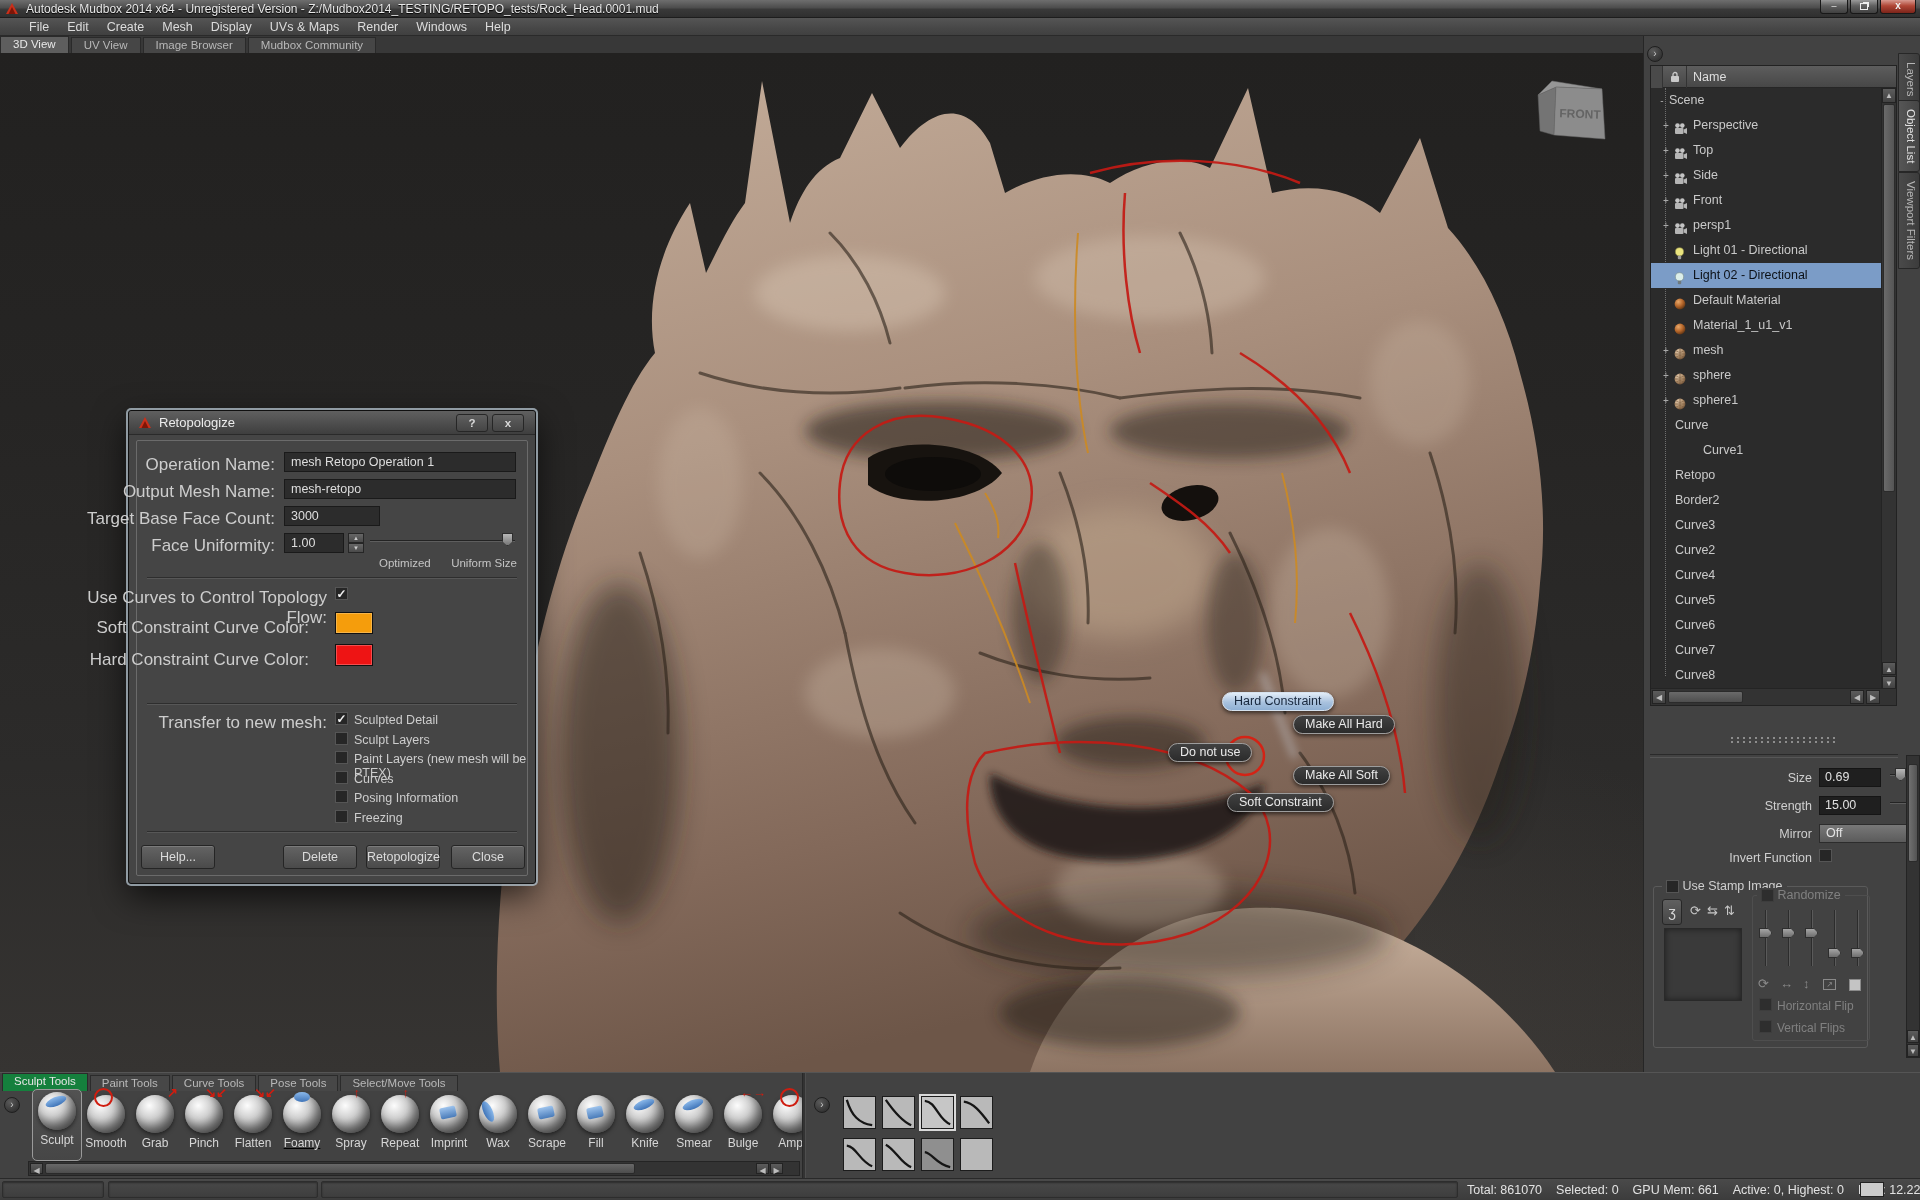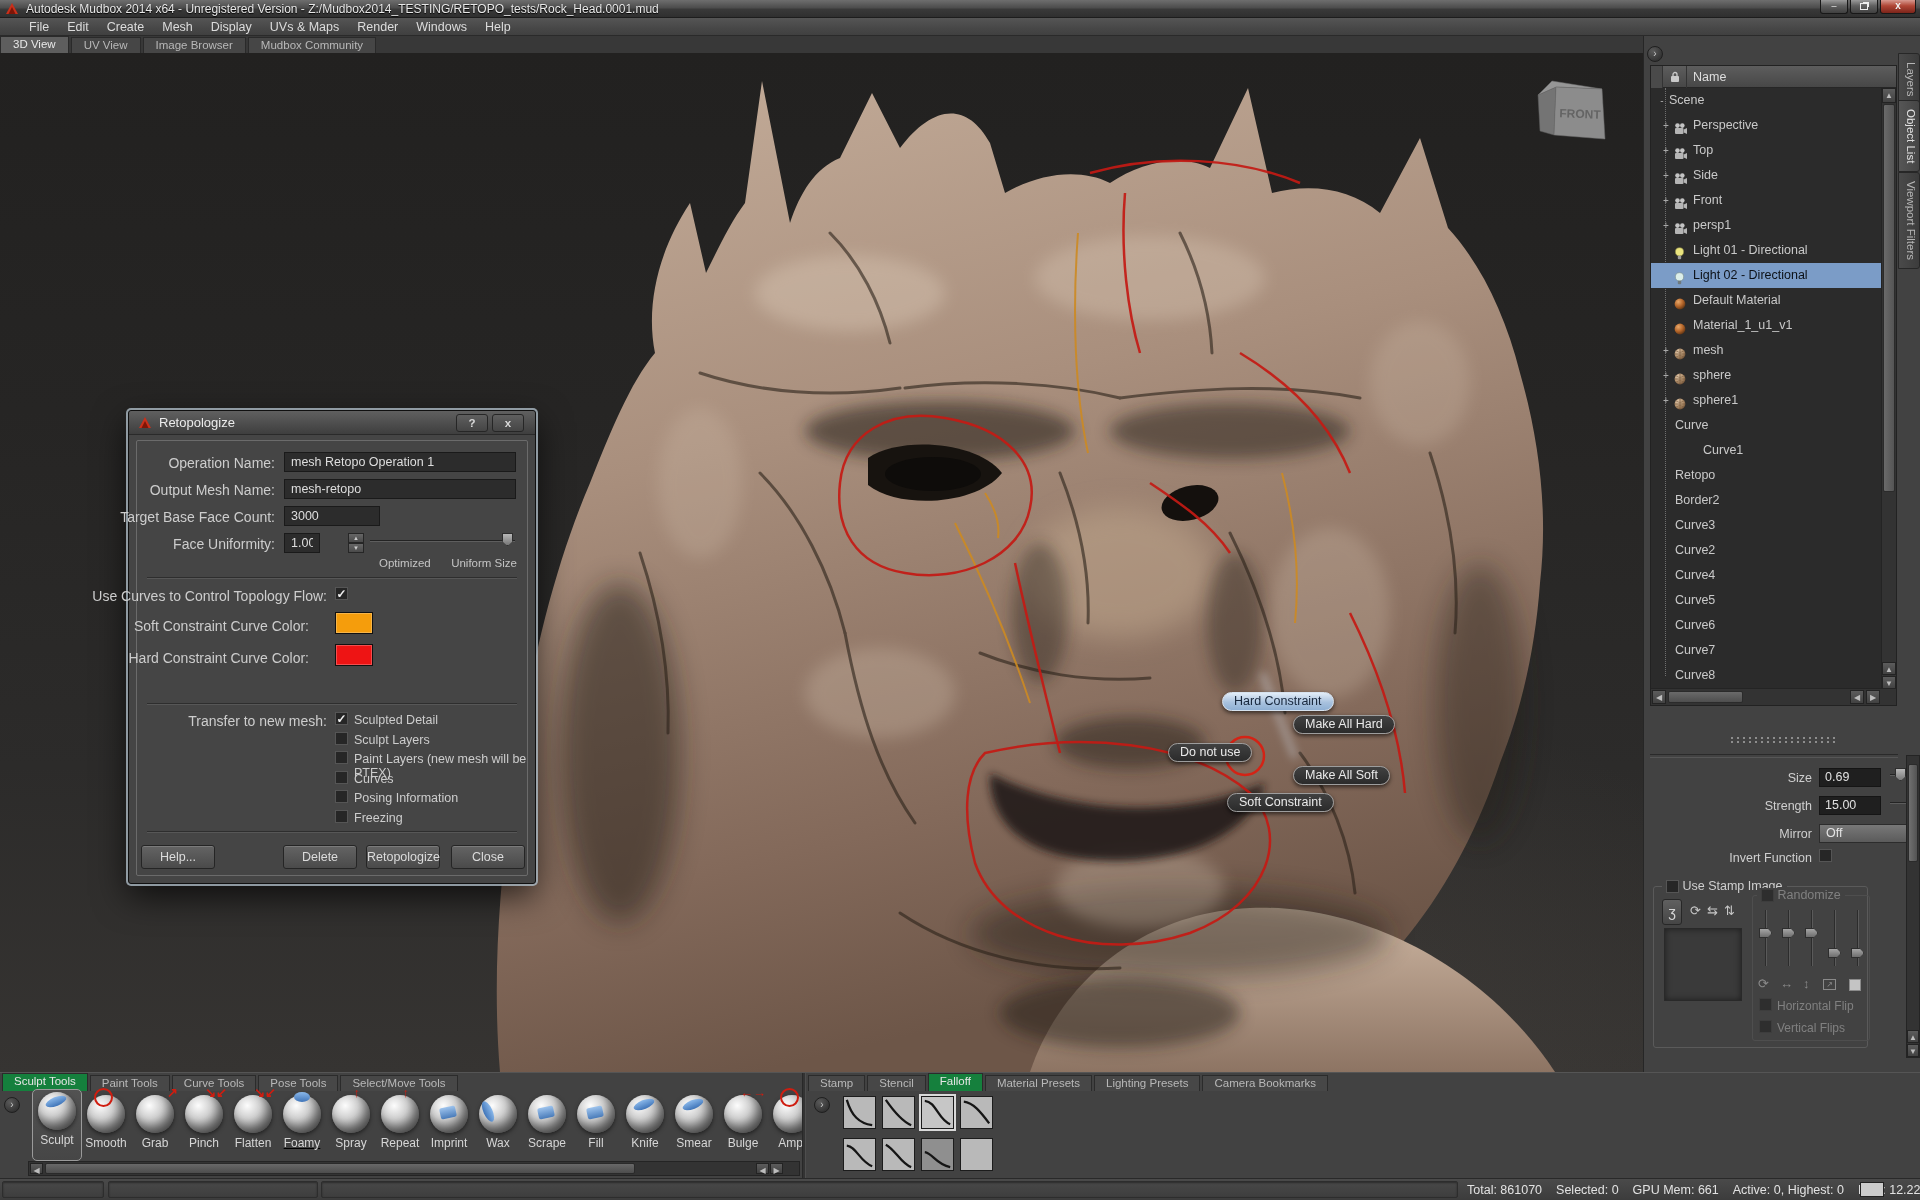--- a/index.html
+++ b/index.html
@@ -155,21 +155,21 @@
   #dialog-title { position:absolute; left:0; top:0; right:0; height:24px;
     background:linear-gradient(#606060,#3e3e3e); border-bottom:1px solid #2a2a2a; border-radius:3px 3px 0 0; }
   #dialog-title .ttl { position:absolute; left:30px; top:4px; color:#ececec; font-size:13px; }
   #dialog-title .dlgicon { position:absolute; left:9px; top:4px; }
   .dlgbtn { position:absolute; top:3px; width:32px; height:18px; background:linear-gradient(#5f5f5f,#454545);
     border:1px solid #262626; border-radius:3px; color:#d9d9d9; font-size:11.5px; font-weight:bold;
     text-align:center; line-height:16px; }
   #dlg-help { left:327px; } #dlg-close { left:363px; }
   #dialog-content { position:absolute; left:7px; top:29px; right:7px; bottom:7px;
     border:1px solid #6b6b6b; border-radius:2px; background:#454545; }
-  .fld-label { position:absolute; right:258px; width:220px; text-align:right; color:#cdcdcd; font-size:14px; }
+  .fld-label { position:absolute; right:258px; width:220px; text-align:right; color:#cdcdcd; font-size:17px; }
   .fld-input { position:absolute; left:147px; height:20px; background:#2c2c2c; border:1px solid #1a1a1a;
     color:#dedede; font-size:12.5px; padding:0 6px; font-family:"Liberation Sans",sans-serif; }
   .spinner { position:absolute; left:211px; width:16px; height:20px; }
   .spinner div { height:10px; background:linear-gradient(#666,#4a4a4a); border:1px solid #262626;
     color:#ccc; font-size:6px; text-align:center; line-height:8px; }
   .dlg-slider { position:absolute; left:233px; width:145px; height:16px; }
   .dlg-slider .track { position:absolute; left:0; right:0; top:7px; height:2px; background:#232323;
     border-bottom:1px solid #5e5e5e; }
   .slider-minmax { position:absolute; color:#c4c4c4; font-size:11.5px; }
   .dlg-sep { position:absolute; left:10px; right:10px; height:2px; border-top:1px solid #2e2e2e;
@@ -767,28 +767,20 @@
       </div>
     <div id="tools-sb">
       <div class="sb-arrow left">◀</div>
       <div class="thumb gripdots"></div>
       <div class="sb-arrow r1">◀</div>
       <div class="sb-arrow r2">▶</div>
     </div>
   </div>
   <div id="tray-divider"></div>
   <div id="tray-right">
-    <div class="traytabs" id="presettabs">
-        <span class="traytab">Stamp</span>
-        <span class="traytab">Stencil</span>
-        <span class="traytab active">Falloff</span>
-        <span class="traytab">Material Presets</span>
-        <span class="traytab">Lighting Presets</span>
-        <span class="traytab">Camera Bookmarks</span>
-      </div>
     <div class="chevbtn" id="preset-chevron">›</div>
     <div id="falloffs">
         <div class="falloff-thumb" style="left: 37px; top: 23px;"><svg width="31" height="31" viewBox="0 0 33 33">
             <path d="M3,3 C8,20 16,28 30,30" fill="none" stroke="#151515" stroke-width="2.4"></path>
           </svg></div>
         <div class="falloff-thumb" style="left: 76px; top: 23px;"><svg width="31" height="31" viewBox="0 0 33 33">
             <path d="M3,3 C12,16 21,26 30,30" fill="none" stroke="#151515" stroke-width="2.4"></path>
           </svg></div>
         <div class="falloff-thumb selected" style="left: 115px; top: 23px;"><svg width="31" height="31" viewBox="0 0 33 33">
             <path d="M3,4 C15,5 17,24 30,29" fill="none" stroke="#151515" stroke-width="2.4"></path>
@@ -831,21 +823,21 @@
     <span class="dlgbtn" id="dlg-close">x</span>
   </div>
   <div id="dialog-content">
     <div class="fld-label" style="right:252px; top:14px;">Operation Name:</div>
     <input class="fld-input" style="top: 11px; width: 232px;" value="mesh Retopo Operation 1">
     <div class="fld-label" style="right:252px; top:41px;">Output Mesh Name:</div>
     <input class="fld-input" style="top: 38px; width: 232px;" value="mesh-retopo">
     <div class="fld-label" style="right:252px; top:68px;">Target Base Face Count:</div>
     <input class="fld-input" style="top: 65px; width: 96px;" value="3000">
     <div class="fld-label" style="right:252px; top:95px;">Face Uniformity:</div>
-    <input class="fld-input" style="top: 92px; width: 36px;" value="1.00">
+    <input class="fld-input" style="top: 92px; width: 60px;" value="1.00">
     <div class="spinner" style="top:92px;">
         <div>▲</div>
         <div>▼</div>
       </div>
     <div class="dlg-slider" style="top:92px;">
       <div class="track"></div>
         <div class="sthumb" style="left:132px;"></div>
     </div>
     <div class="slider-minmax" style="left:242px; top:116px;">Optimized</div>
     <div class="slider-minmax" style="right:10px; top:116px;">Uniform Size</div>

